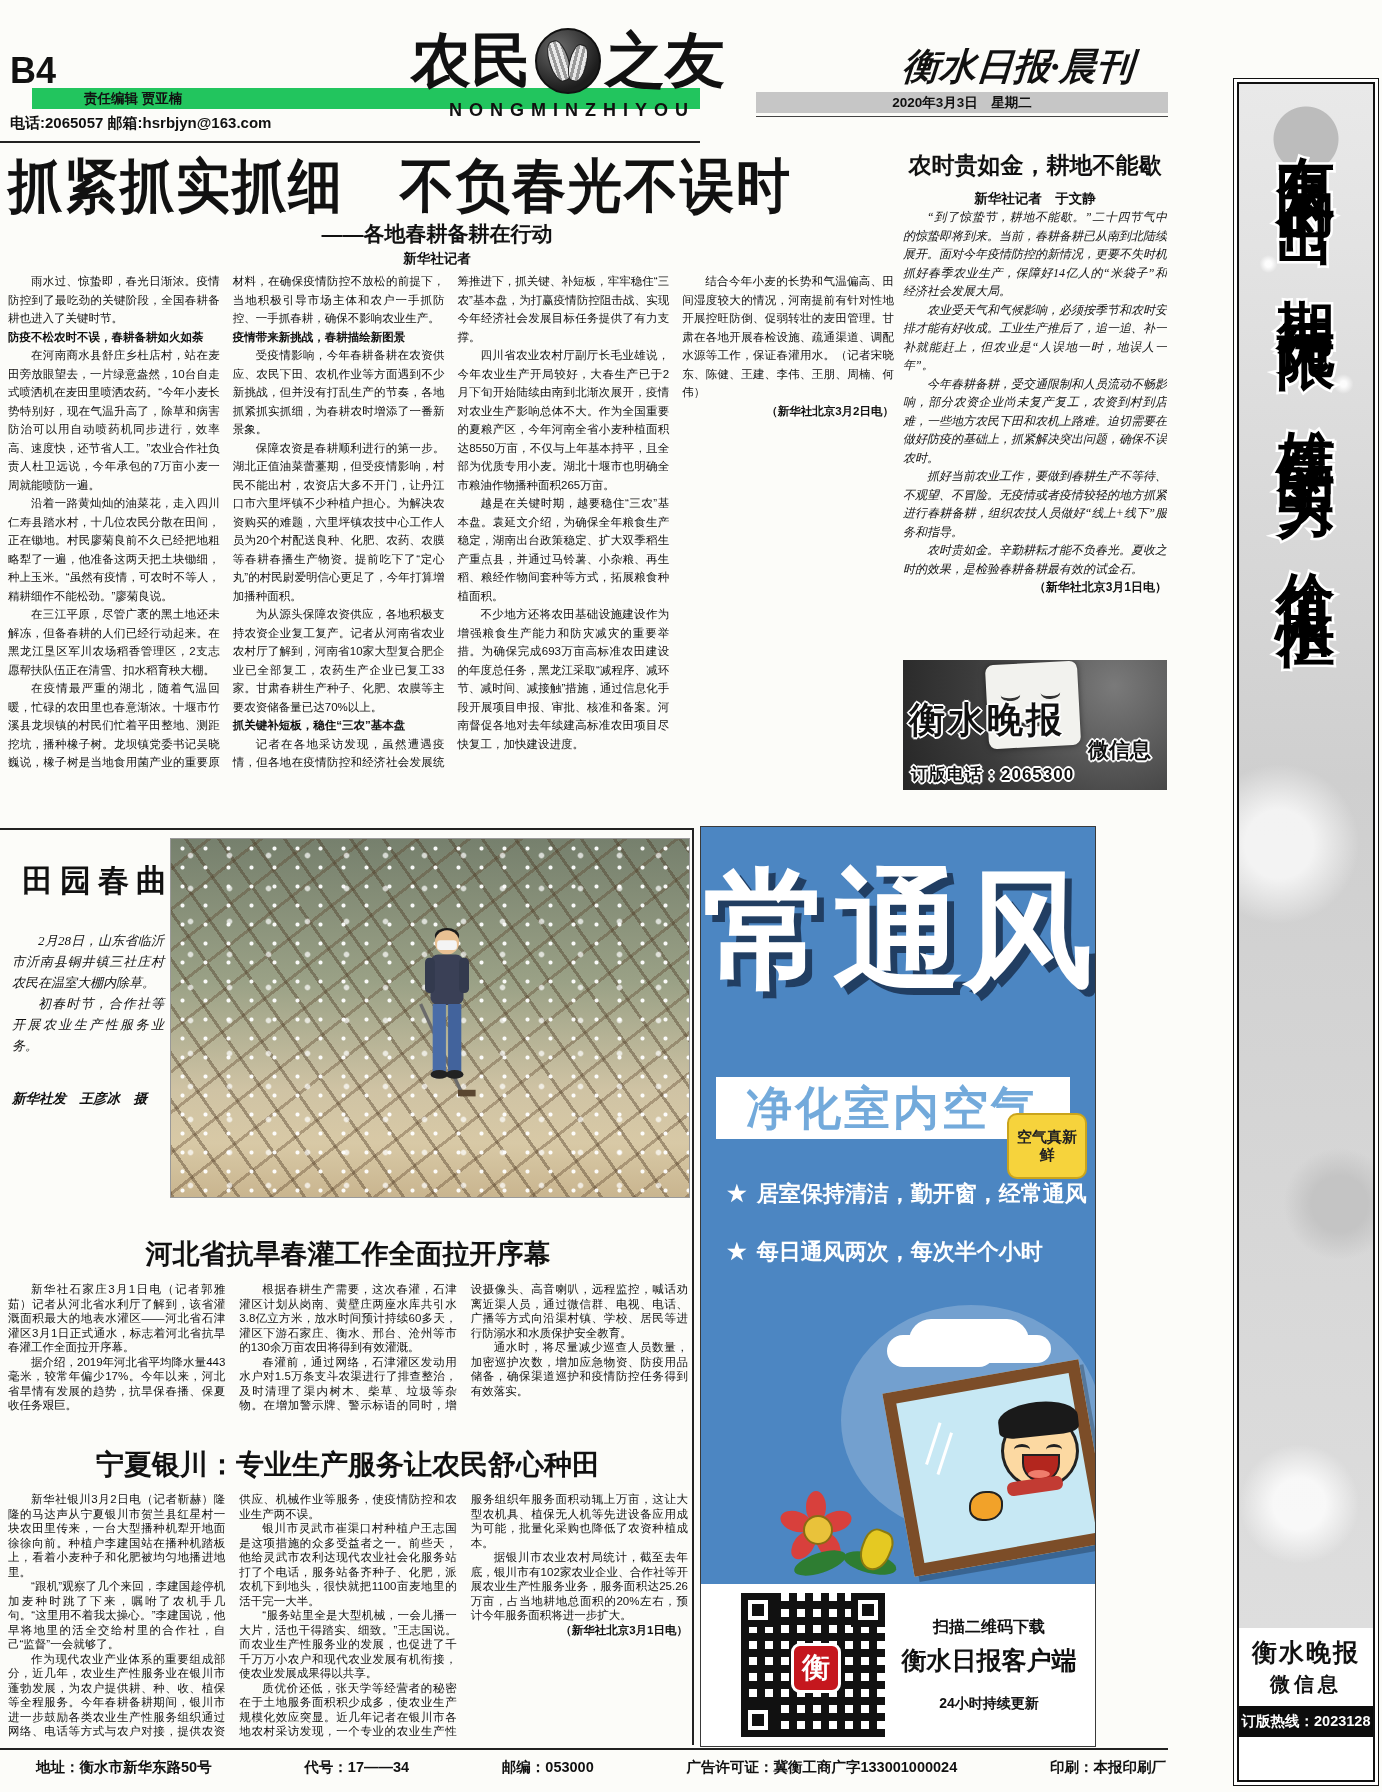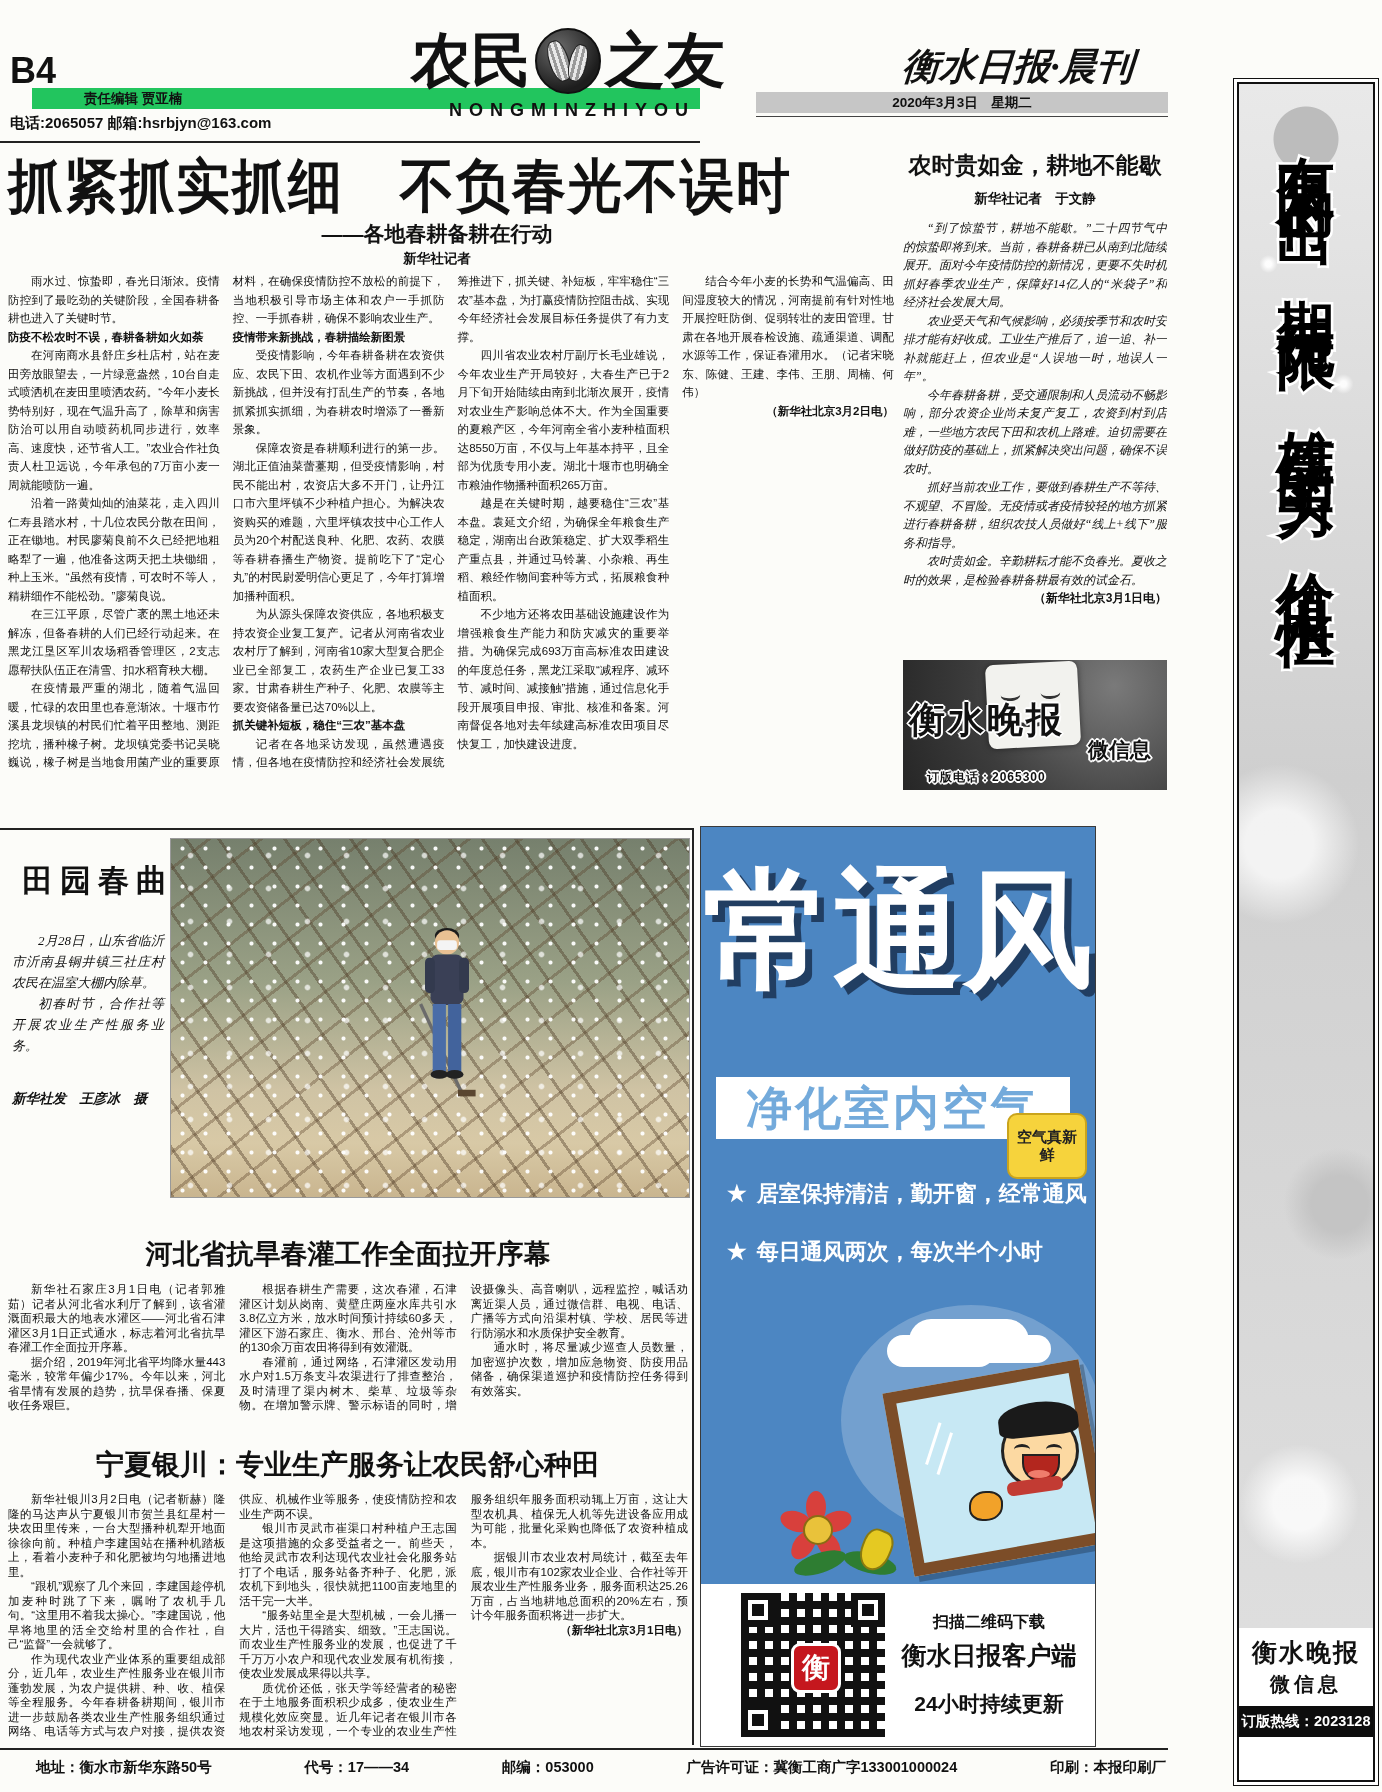--- a/index.html
+++ b/index.html
@@ -36,39 +36,39 @@
   .lead-body{left:8px;top:272px;width:886px;height:508px;column-count:4;column-gap:13px;column-fill:auto;
         font-size:11.5px;line-height:18.5px;text-align:justify;overflow:hidden;}
   .lead-body p,.colbody p{margin:0;text-indent:2em;}
   .lead-body p.t-h,.colbody p.t-h{text-indent:0;font-weight:900;text-align:left;}
   .lead-body p.t-end,.colbody p.t-end{text-indent:0;font-weight:900;text-align:right;}
 
   
   .right-art{left:903px;top:150px;width:264px;}
   .ra-headline{font-size:23px;font-weight:900;text-align:center;white-space:nowrap;}
   .ra-byline{margin-top:9px;text-align:center;font-size:13.5px;font-weight:700;}
-  .ra-body{margin-top:11px;height:428px;overflow:hidden;font-family:"Liberation Serif",serif;font-style:italic;
+  .ra-body{height:428px;overflow:hidden;font-family:"Liberation Serif",serif;font-style:italic;
         font-size:12px;line-height:18.5px;text-align:justify;}
   .ra-body p{margin:0;text-indent:2em;}
   .ra-body p.t-end{font-style:normal;font-weight:700;text-indent:0;text-align:right;font-family:"Liberation Sans",sans-serif;}
 
   
   .promo{left:903px;top:660px;width:264px;height:130px;background:
         radial-gradient(circle at 80% 20%,#7a7a7a,#3c3c3c 60%,#262626);overflow:hidden;}
   .smile-card{position:absolute;left:84px;top:3px;width:92px;height:84px;background:#f2f2ee;border-radius:8px;
         transform:rotate(-3deg);box-shadow:0 0 6px rgba(0,0,0,.5);}
   .smile-card .eye{position:absolute;top:24px;width:20px;height:10px;border-bottom:3px solid #333;border-radius:50%;}
   .smile-card .eye.l{left:14px;} .smile-card .eye.r{left:54px;}
   .smile-card .mouth{position:absolute;left:20px;top:34px;width:50px;height:26px;border-bottom:4px solid #333;border-radius:50%;}
   .outline-w{color:#111;text-shadow:-2px 0 0 #fff,2px 0 0 #fff,0 -2px 0 #fff,0 2px 0 #fff,
         -1px -1px 0 #fff,1px 1px 0 #fff,-1px 1px 0 #fff,1px -1px 0 #fff;}
   .promo-title{position:absolute;left:6px;top:36px;font-family:"Liberation Serif",serif;font-weight:900;
         font-size:36px;letter-spacing:3px;}
   .promo-sub{position:absolute;right:16px;top:76px;font-family:"Liberation Serif",serif;font-weight:900;font-size:21px;}
-  .promo-phone{position:absolute;left:24px;bottom:4px;font-weight:900;font-size:12px;letter-spacing:1px;}
+  .promo-phone{position:absolute;left:8px;bottom:4px;font-weight:900;font-size:17px;letter-spacing:1px;}
 
   
   .mid-rule{left:0;top:828px;width:692px;height:2px;background:#222;}
   .mid-vrule{left:692px;top:828px;width:2px;height:917px;background:#222;}
 
   
   .pf{left:8px;top:838px;width:680px;height:358px;}
   .pf-title{position:absolute;left:14px;top:22px;font-family:"Liberation Serif",serif;font-weight:900;
         font-size:31px;letter-spacing:7px;white-space:nowrap;}
   .pf-caption{position:absolute;left:4px;top:92px;width:152px;font-family:"Liberation Serif",serif;font-style:italic;
@@ -146,21 +146,21 @@
       repeating-linear-gradient(90deg,#111 0 8px,#fff 8px 16px);}
   .qf{position:absolute;width:20px;height:20px;border:7px solid #111;background:#fff;}
   .qf::after{content:"";position:absolute;left:4px;top:4px;width:12px;height:12px;background:#111;}
   .qf.tl{left:0;top:0;} .qf.tr{right:0;top:0;} .qf.bl{left:0;bottom:0;}
   .qr-logo{position:absolute;left:50px;top:50px;width:44px;height:44px;background:#c5171e;border-radius:9px;
         border:3px solid #fff;color:#fff;font-family:"Liberation Serif",serif;font-weight:900;font-size:28px;
         line-height:44px;text-align:center;}
   .qr-text{margin-left:16px;width:176px;text-align:center;color:#111;}
   .qr-text .cap{font-size:16px;font-weight:700;}
   .qr-text .big{font-size:25px;font-weight:900;margin-top:6px;white-space:nowrap;}
-  .qr-text .sub{font-size:21px;font-weight:900;margin-top:18px;}
+  .qr-text .sub{font-size:14px;font-weight:900;margin-top:18px;}
 
   
   .sidebar{left:1233px;top:78px;width:146px;height:1708px;background:#fff;border:1px solid #111;padding:3px;box-sizing:border-box;}
   .sb-inner{border:2px solid #111;height:100%;box-sizing:border-box;display:flex;flex-direction:column;overflow:hidden;}
   .sb-art{position:relative;height:1544px;flex:0 0 auto;background-image:
       radial-gradient(circle at 50% 55px,#bcbcbc 0 32px,transparent 33px),
       radial-gradient(circle at 22% 180px,rgba(255,255,255,.95) 0 3px,transparent 9px),
       radial-gradient(circle at 78% 300px,rgba(255,255,255,.9) 0 3px,transparent 10px),
       radial-gradient(circle at 30% 760px,rgba(255,255,255,.75) 0 34px,transparent 80px),
       radial-gradient(circle at 75% 1120px,#c4c4c4 0 28px,transparent 56px),

